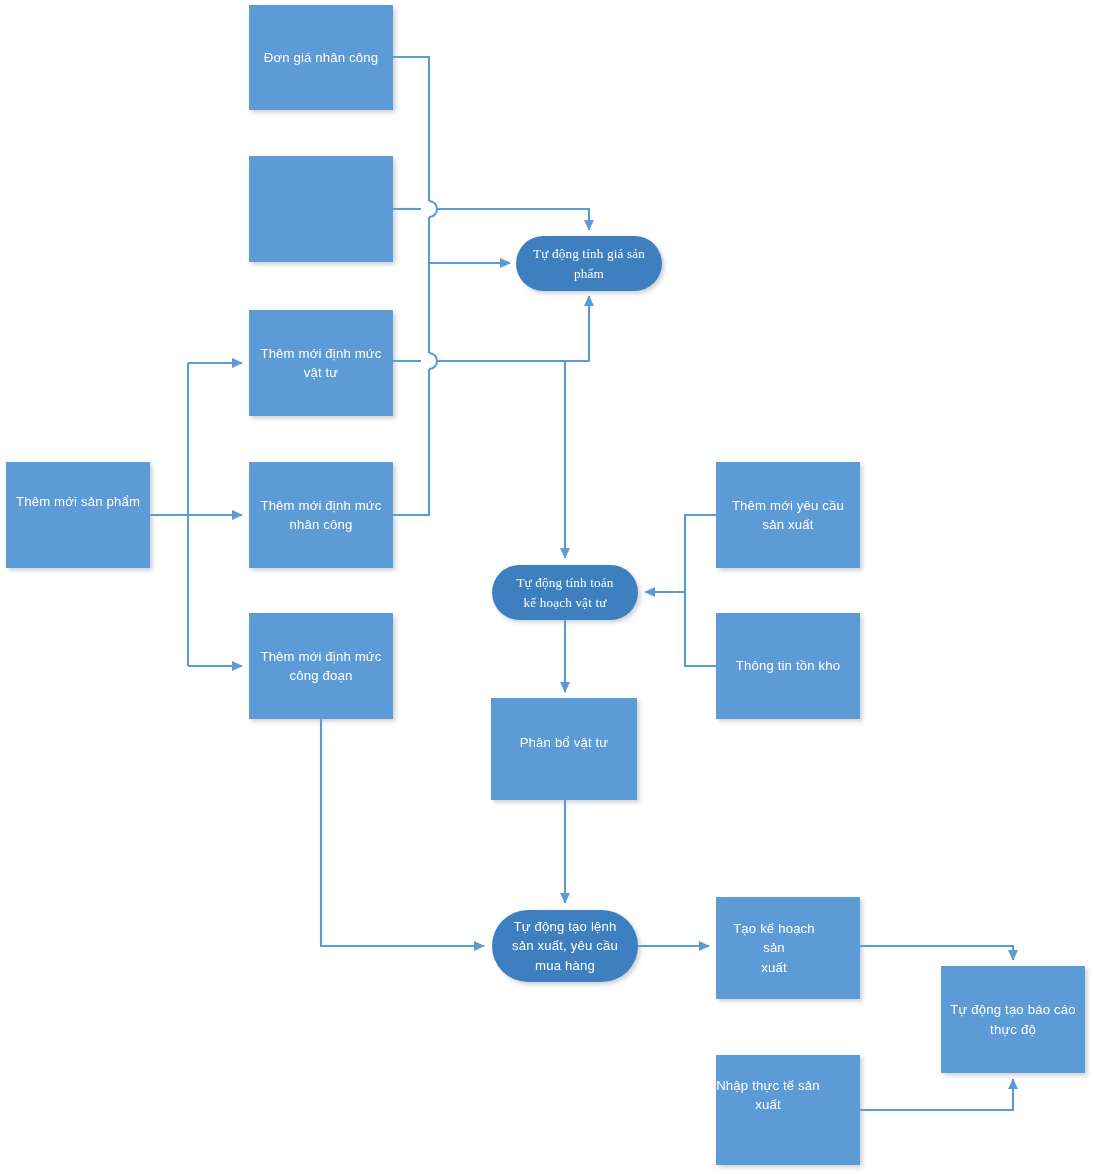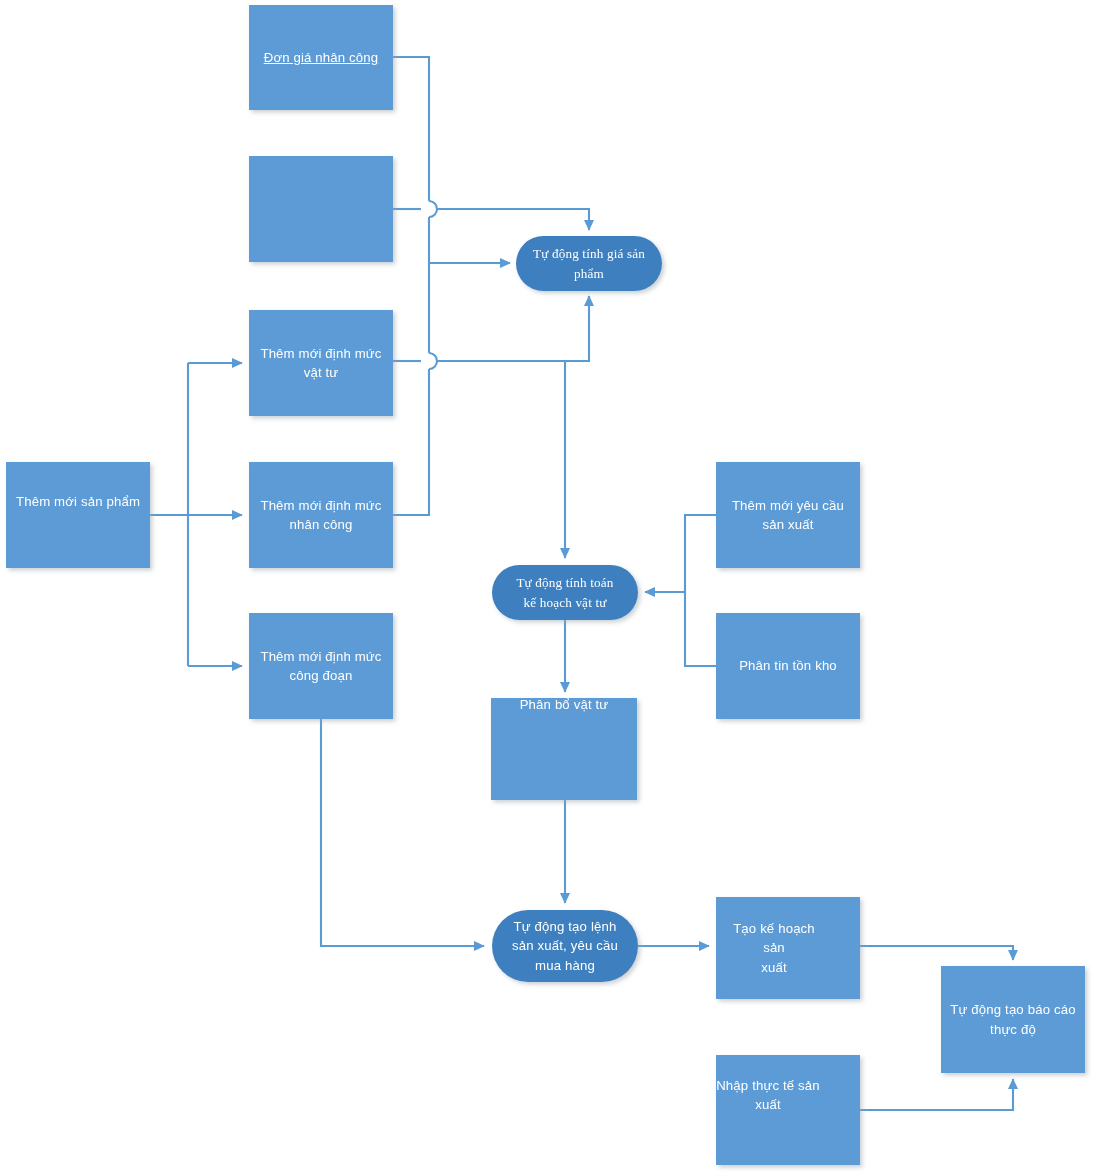--- a/index.html
+++ b/index.html
@@ -112,32 +112,32 @@
       <rect filter="url(#boxshadow)" x="716" y="897" width="144" height="102" fill="#5B9BD5"></rect>
       <rect filter="url(#boxshadow)" x="941" y="966" width="144" height="107" fill="#5B9BD5"></rect>
       <rect filter="url(#boxshadow)" x="716" y="1055" width="144" height="110" fill="#5B9BD5"></rect>
 
       <rect filter="url(#boxshadow)" x="516" y="236" width="146" height="55" rx="27.5" ry="27.5" fill="#3E7FBF"></rect>
       <rect filter="url(#boxshadow)" x="492" y="565" width="146" height="55" rx="27.5" ry="27.5" fill="#3E7FBF"></rect>
       <rect filter="url(#boxshadow)" x="492" y="910" width="146" height="72" rx="36" ry="36" fill="#3E7FBF"></rect>
     </g>
   </svg>
 
-  <div class="node-label" style="left:249px;top:5px;width:144px;height:105px;text-decoration:underline;">Đơn giá nhân công</div>
+  <div class="node-label" style="left:249px;top:5px;width:144px;height:105px;">Đơn giá nhân công</div>
   <div class="node-label" style="left:249px;top:310px;width:144px;height:106px;">Thêm mới định mức
 vật tư</div>
   <div class="node-label" style="left:249px;top:462px;width:144px;height:106px;">Thêm mới định mức
 nhân công</div>
   <div class="node-label" style="left:249px;top:613px;width:144px;height:106px;">Thêm mới định mức
 công đoạn</div>
   <div class="node-label" style="left:6px;top:462px;width:144px;height:80px;">Thêm mới sản phẩm</div>
   <div class="node-label" style="left:716px;top:462px;width:144px;height:106px;">Thêm mới yêu cầu
 sản xuất</div>
-  <div class="node-label" style="left:716px;top:613px;width:144px;height:106px;">Phân tin tồn kho</div>
-  <div class="node-label" style="left:491px;top:660px;width:146px;height:90px;">Phân bổ vật tư</div>
+  <div class="node-label" style="left:716px;top:613px;width:144px;height:106px;">Thông tin tồn kho</div>
+  <div class="node-label" style="left:491px;top:698px;width:146px;height:90px;">Phân bổ vật tư</div>
   <div class="node-label" style="left:716px;top:897px;width:116px;height:102px;">Tạo kế hoạch sản
 xuất</div>
   <div class="node-label" style="left:941px;top:966px;width:144px;height:107px;">Tự động tạo báo cáo
 thực độ</div>
   <div class="node-label" style="left:696px;top:1055px;width:144px;height:80px;text-align:center;">Nhập thực tế sản
 xuất</div>
   <div class="node-label" style="left:516px;top:236px;width:146px;height:55px;font-family:Liberation Serif, serif;">Tự động tính giá sản
 phẩm</div>
   <div class="node-label" style="left:492px;top:565px;width:146px;height:55px;font-family:Liberation Serif, serif;">Tự động tính toán
 kế hoạch vật tư</div>

